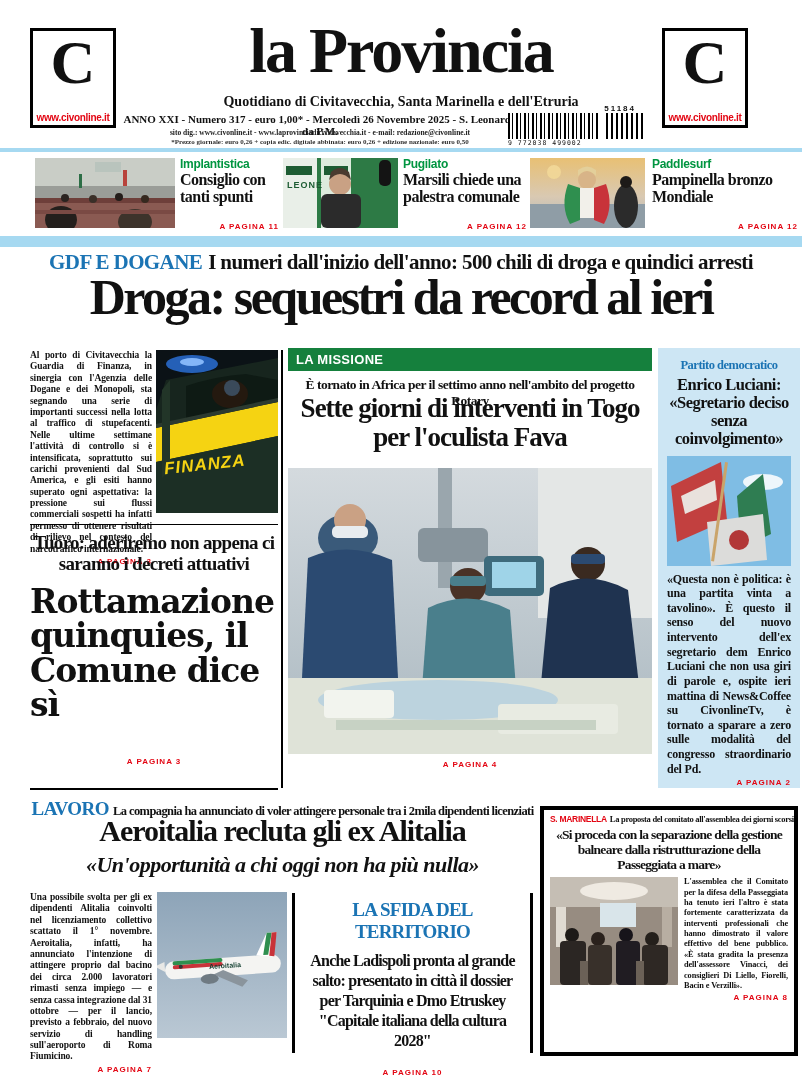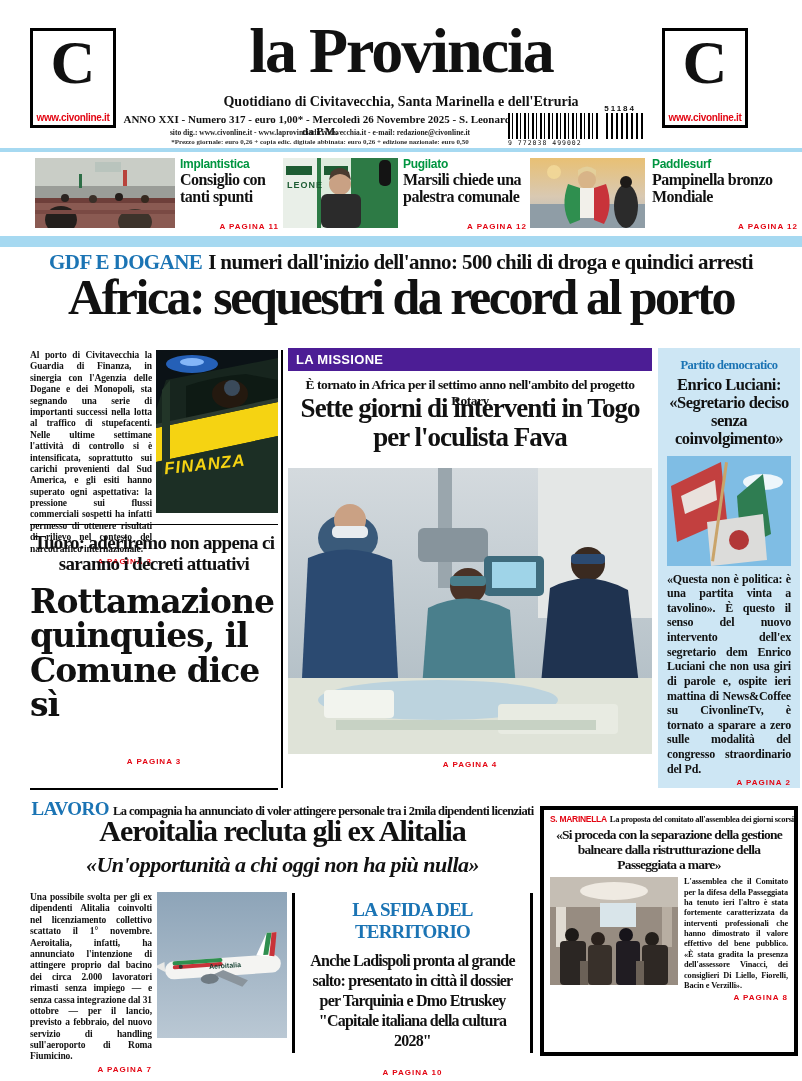--- a/index.html
+++ b/index.html
@@ -49,21 +49,21 @@
   .vrule { background:#000; width:2px; }
   .hrule { background:#000; height:2px; }
 
   
   .body-txt { font-size:9.5px; font-weight:bold; line-height:1.2; text-align:justify; letter-spacing:-0.1px; }
   .ref-right { display:block; text-align:right; margin-top:2px; }
   .tuoro-sub { text-align:center; font-size:19px; font-weight:bold; line-height:1.08; letter-spacing:-0.7px; }
   .rott-head { font-size:33px; font-weight:bold; line-height:1.04; letter-spacing:-1px; font-family:"DejaVu Serif",serif; }
 
   
-  .miss-bar { left:288px; top:348px; width:364px; height:23px; background:#4c1d95; color:#fff;
+  .miss-bar { left:288px; top:348px; width:364px; height:23px; background:#15803d; color:#fff;
     font-family:"Liberation Sans",sans-serif; font-weight:bold; font-size:13px; line-height:23px; padding-left:8px; letter-spacing:0.3px; }
   .miss-sub { left:288px; top:377px; width:364px; text-align:center; font-size:13.5px; font-weight:bold; letter-spacing:-0.5px; }
   .miss-head { left:288px; top:394px; width:364px; text-align:center; font-size:27px; font-weight:bold; line-height:1.08; letter-spacing:-1px; }
   .miss-ref { left:288px; top:760px; width:364px; text-align:center; }
 
   
   .pd-panel { left:658px; top:348px; width:142px; height:440px; background:#cde6f4; padding:10px 9px 6px 9px; }
   .pd-kicker { text-align:center; color:#1b74b4; font-size:12.5px; font-weight:bold; letter-spacing:-0.5px; }
   .pd-head { text-align:center; font-size:16.5px; font-weight:bold; line-height:1.1; letter-spacing:-0.5px; margin-top:3px; }
   .pd-body { font-size:12px; font-weight:bold; line-height:1.22; text-align:justify; margin-top:6px; letter-spacing:-0.2px; }
@@ -199,21 +199,21 @@
   </div>
   <div class="abs" style="left:652px; top:157px; width:146px; height:74px;">
     <div class="strip-kicker">Paddlesurf</div>
     <div class="strip-head">Pampinella bronzo Mondiale</div>
     <span class="pageref strip-ref">A PAGINA 12</span>
   </div>
 
   <div class="abs lead-kickerline">
     <span class="blue">GDF E DOGANE</span><span>I numeri dall'inizio dell'anno: 500 chili di droga e quindici arresti</span>
   </div>
-  <div class="abs lead-head">Africa: sequestri da record al porto</div>
+  <div class="abs lead-head">Droga: sequestri da record al ieri</div>
 
   <div class="abs vrule" style="left:281px; top:350px; height:438px;"></div>
 
   <div class="abs" style="left:30px; top:350px; width:122px;">
     <div class="body-txt">Al porto di Civitavecchia la Guardia di Finanza, in sinergia con l'Agenzia delle Dogane e dei Monopoli, sta segnando una serie di importanti successi nella lotta al traffico di stupefacenti. Nelle ultime settimane l'attività di controllo si è intensificata, soprattutto sui carichi provenienti dal Sud America, e gli esiti hanno superato ogni aspettativa: la pressione sui flussi commerciali sospetti ha infatti permesso di ottenere risultati di rilievo nel contesto del narcotraffico internazionale.</div>
     <span class="pageref ref-right">A PAGINA 3</span>
   </div>
   <div class="abs photo" style="left:156px; top:350px; width:122px; height:163px;">
     <svg width="122" height="163">
       <rect width="122" height="163" fill="#0b1216"></rect>

